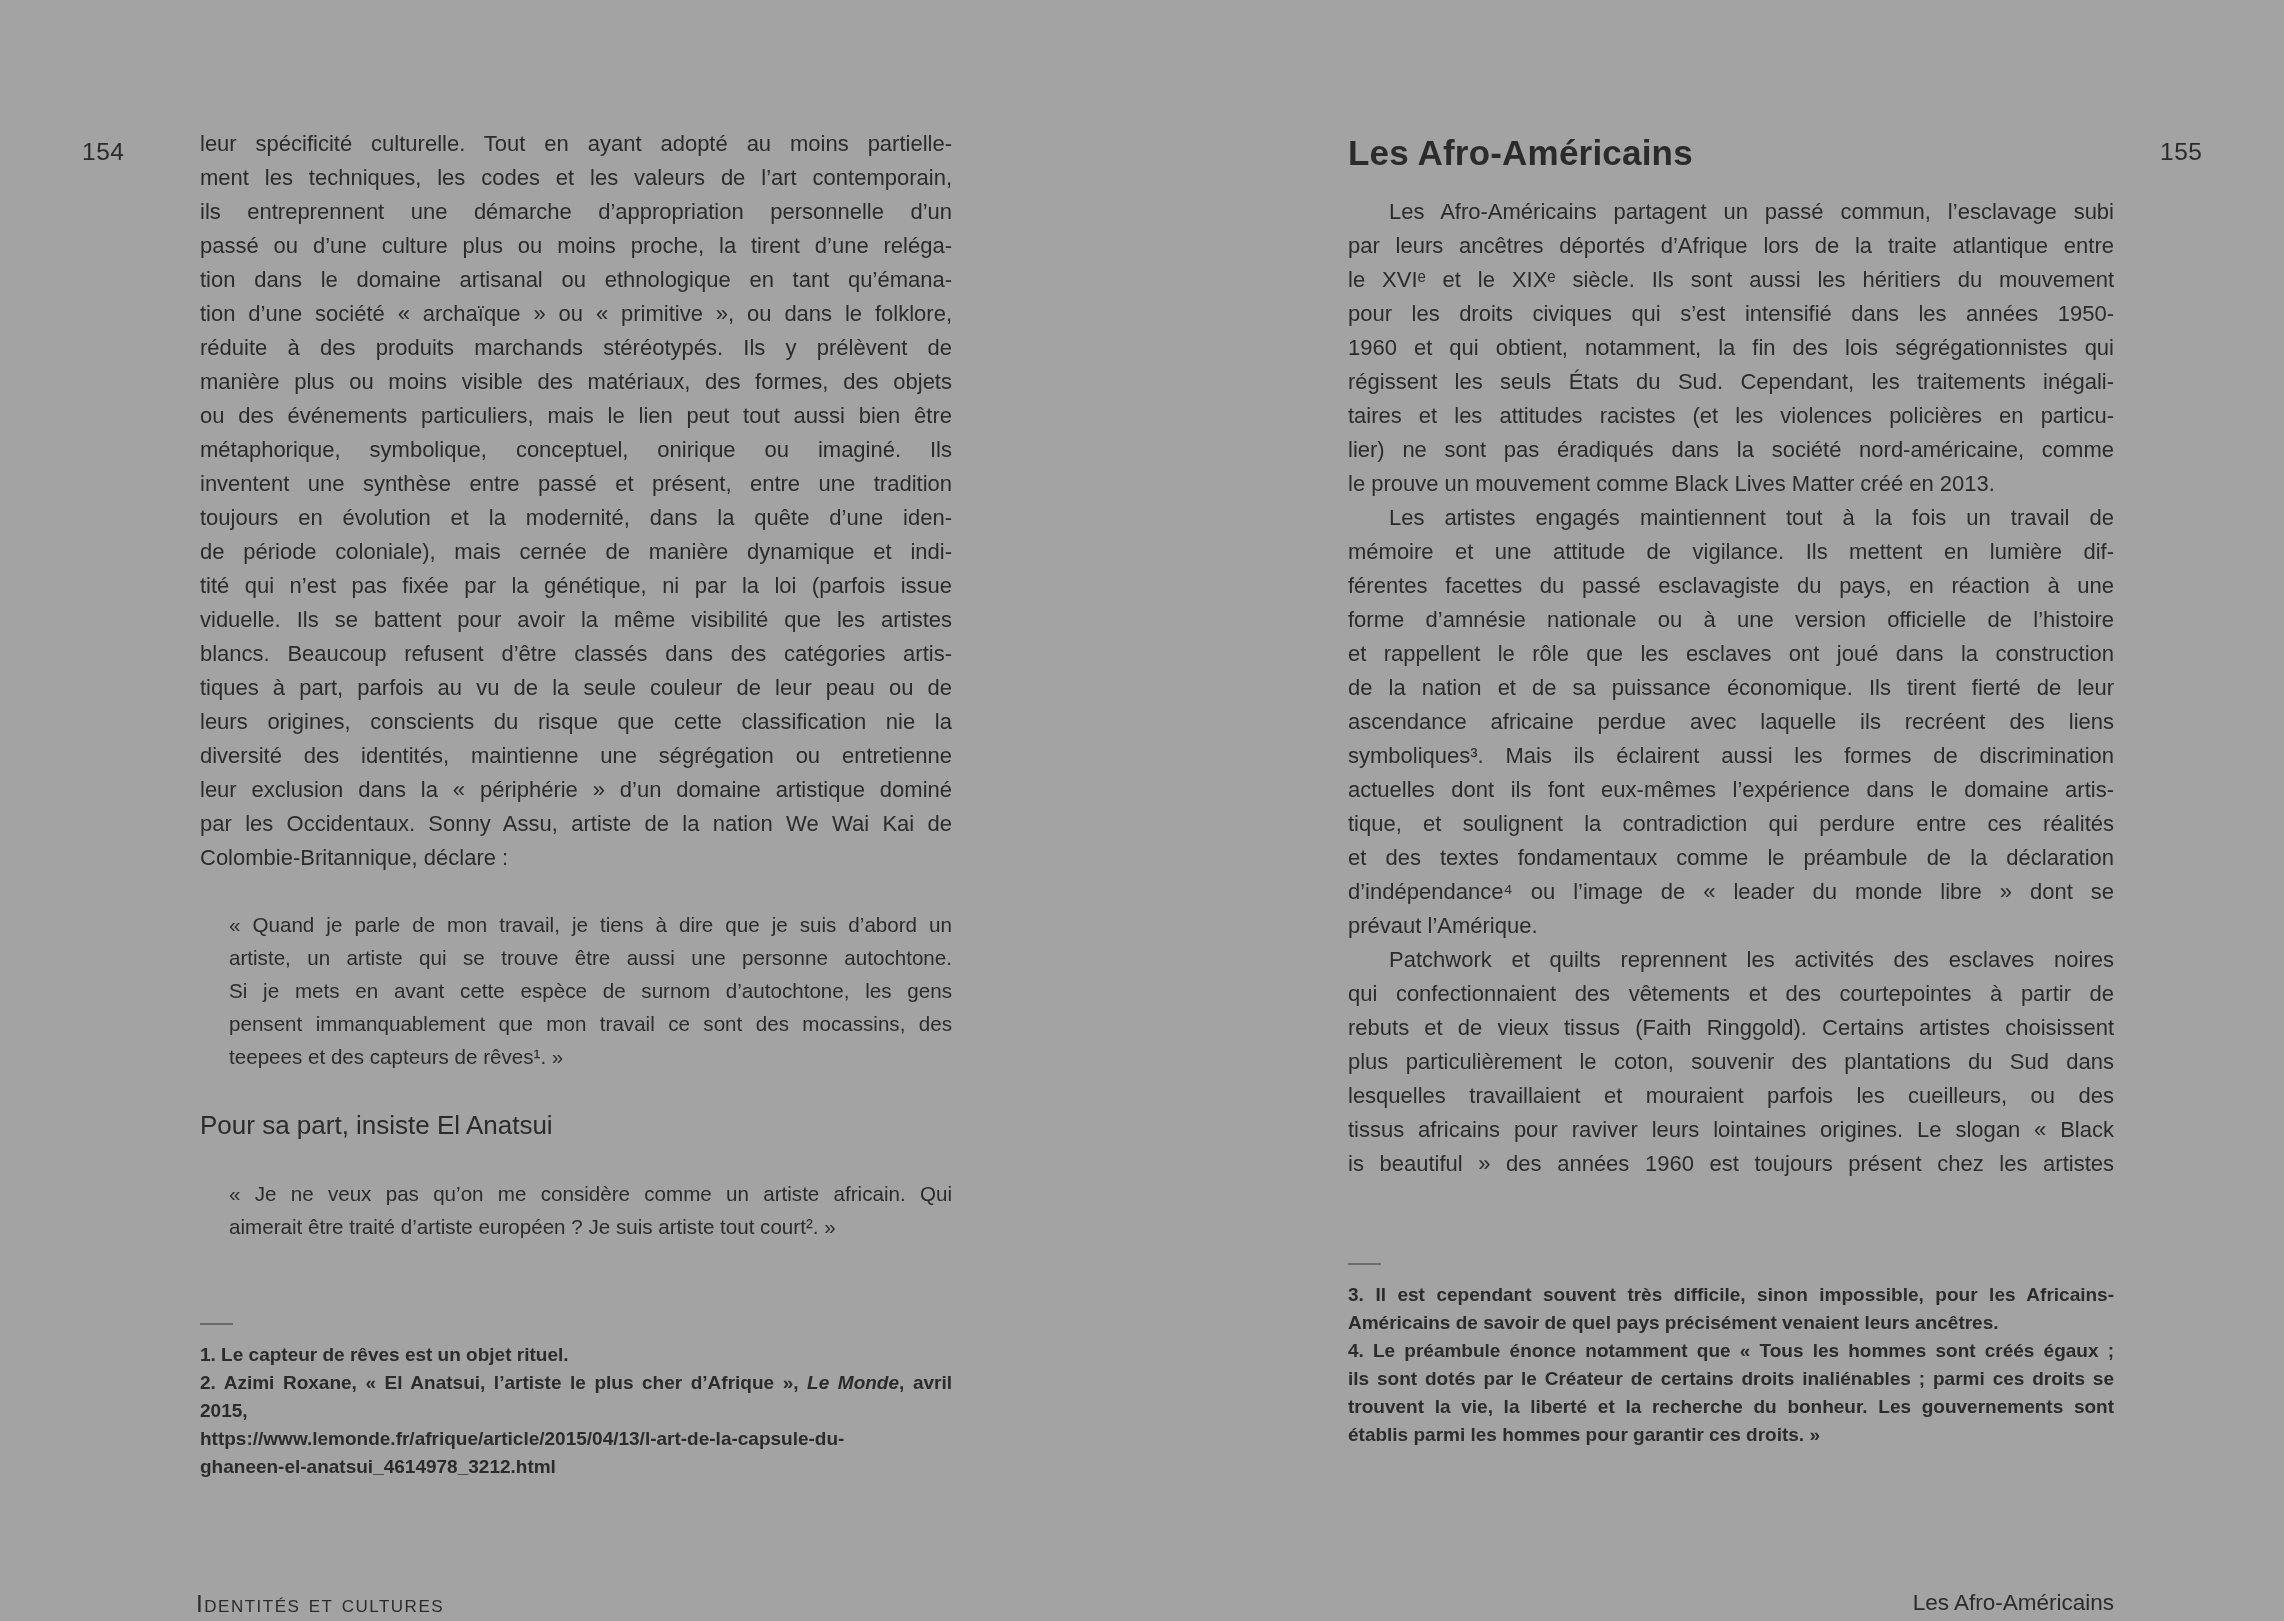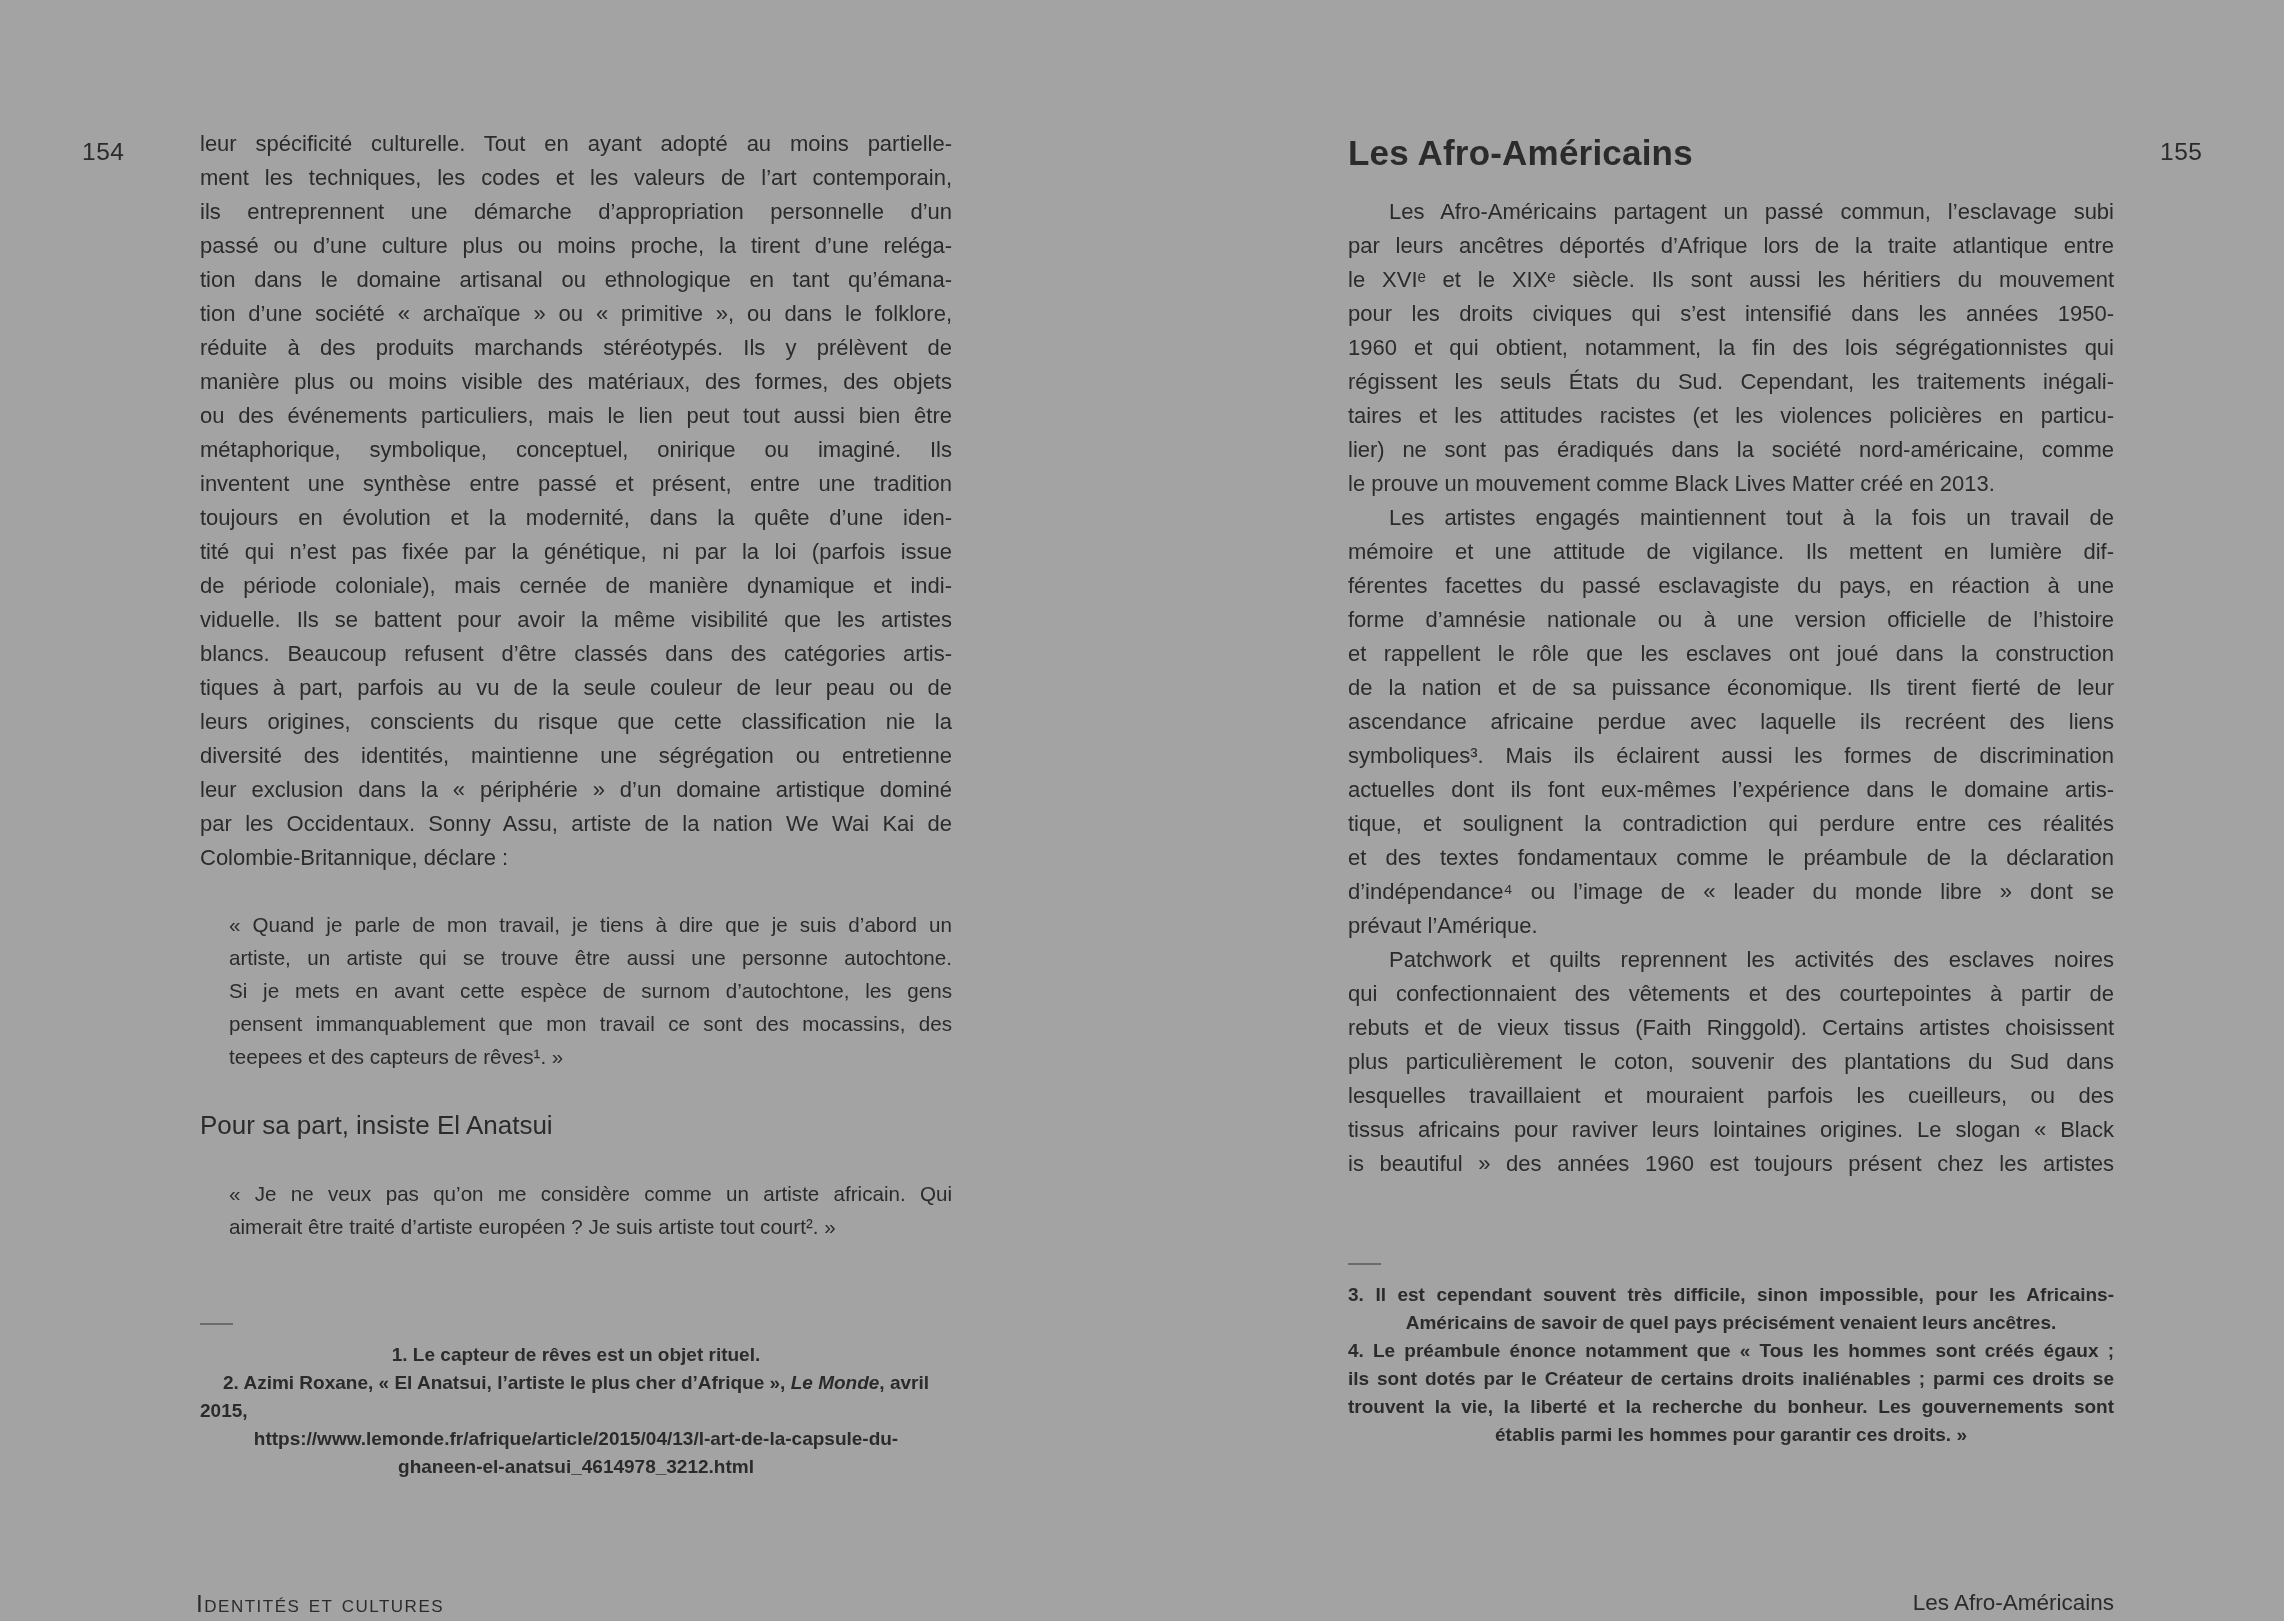--- a/index.html
+++ b/index.html
@@ -47,21 +47,20 @@
     height: 0;
     border-top: 2px solid #6b6b6b;
   }
   #left-rule  { margin-top: 80px; }
   #right-rule { margin-top: 82px; }
 
   .footnotes { margin-top: 16px; font-weight: bold; }
   .footnotes .line {
     font-size: 19px;
     line-height: 28px;
-    text-align: center;
   }
 
   .heading {
     font-size: 35px;
     line-height: 39px;
     font-weight: 600;
     letter-spacing: 0.2px;
   }
   #right-body { margin-top: 23px; }
 
@@ -98,22 +97,22 @@
         <div class="line just">ils entreprennent une démarche d’appropriation personnelle d’un</div>
         <div class="line just">passé ou d’une culture plus ou moins proche, la tirent d’une reléga-</div>
         <div class="line just">tion dans le domaine artisanal ou ethnologique en tant qu’émana-</div>
         <div class="line just">tion d’une société « archaïque » ou « primitive », ou dans le folklore,</div>
         <div class="line just">réduite à des produits marchands stéréotypés. Ils y prélèvent de</div>
         <div class="line just">manière plus ou moins visible des matériaux, des formes, des objets</div>
         <div class="line just">ou des événements particuliers, mais le lien peut tout aussi bien être</div>
         <div class="line just">métaphorique, symbolique, conceptuel, onirique ou imaginé. Ils</div>
         <div class="line just">inventent une synthèse entre passé et présent, entre une tradition</div>
         <div class="line just">toujours en évolution et la modernité, dans la quête d’une iden-</div>
+        <div class="line just">de période coloniale), mais cernée de manière dynamique et indi-</div>
         <div class="line just">tité qui n’est pas fixée par la génétique, ni par la loi (parfois issue</div>
-        <div class="line just">de période coloniale), mais cernée de manière dynamique et indi-</div>
         <div class="line just">viduelle. Ils se battent pour avoir la même visibilité que les artistes</div>
         <div class="line just">blancs. Beaucoup refusent d’être classés dans des catégories artis-</div>
         <div class="line just">tiques à part, parfois au vu de la seule couleur de leur peau ou de</div>
         <div class="line just">leurs origines, conscients du risque que cette classification nie la</div>
         <div class="line just">diversité des identités, maintienne une ségrégation ou entretienne</div>
         <div class="line just">leur exclusion dans la « périphérie » d’un domaine artistique dominé</div>
         <div class="line just">par les Occidentaux. Sonny Assu, artiste de la nation We Wai Kai de</div>
         <div class="line">Colombie-Britannique, déclare :</div>
       </div>
 

